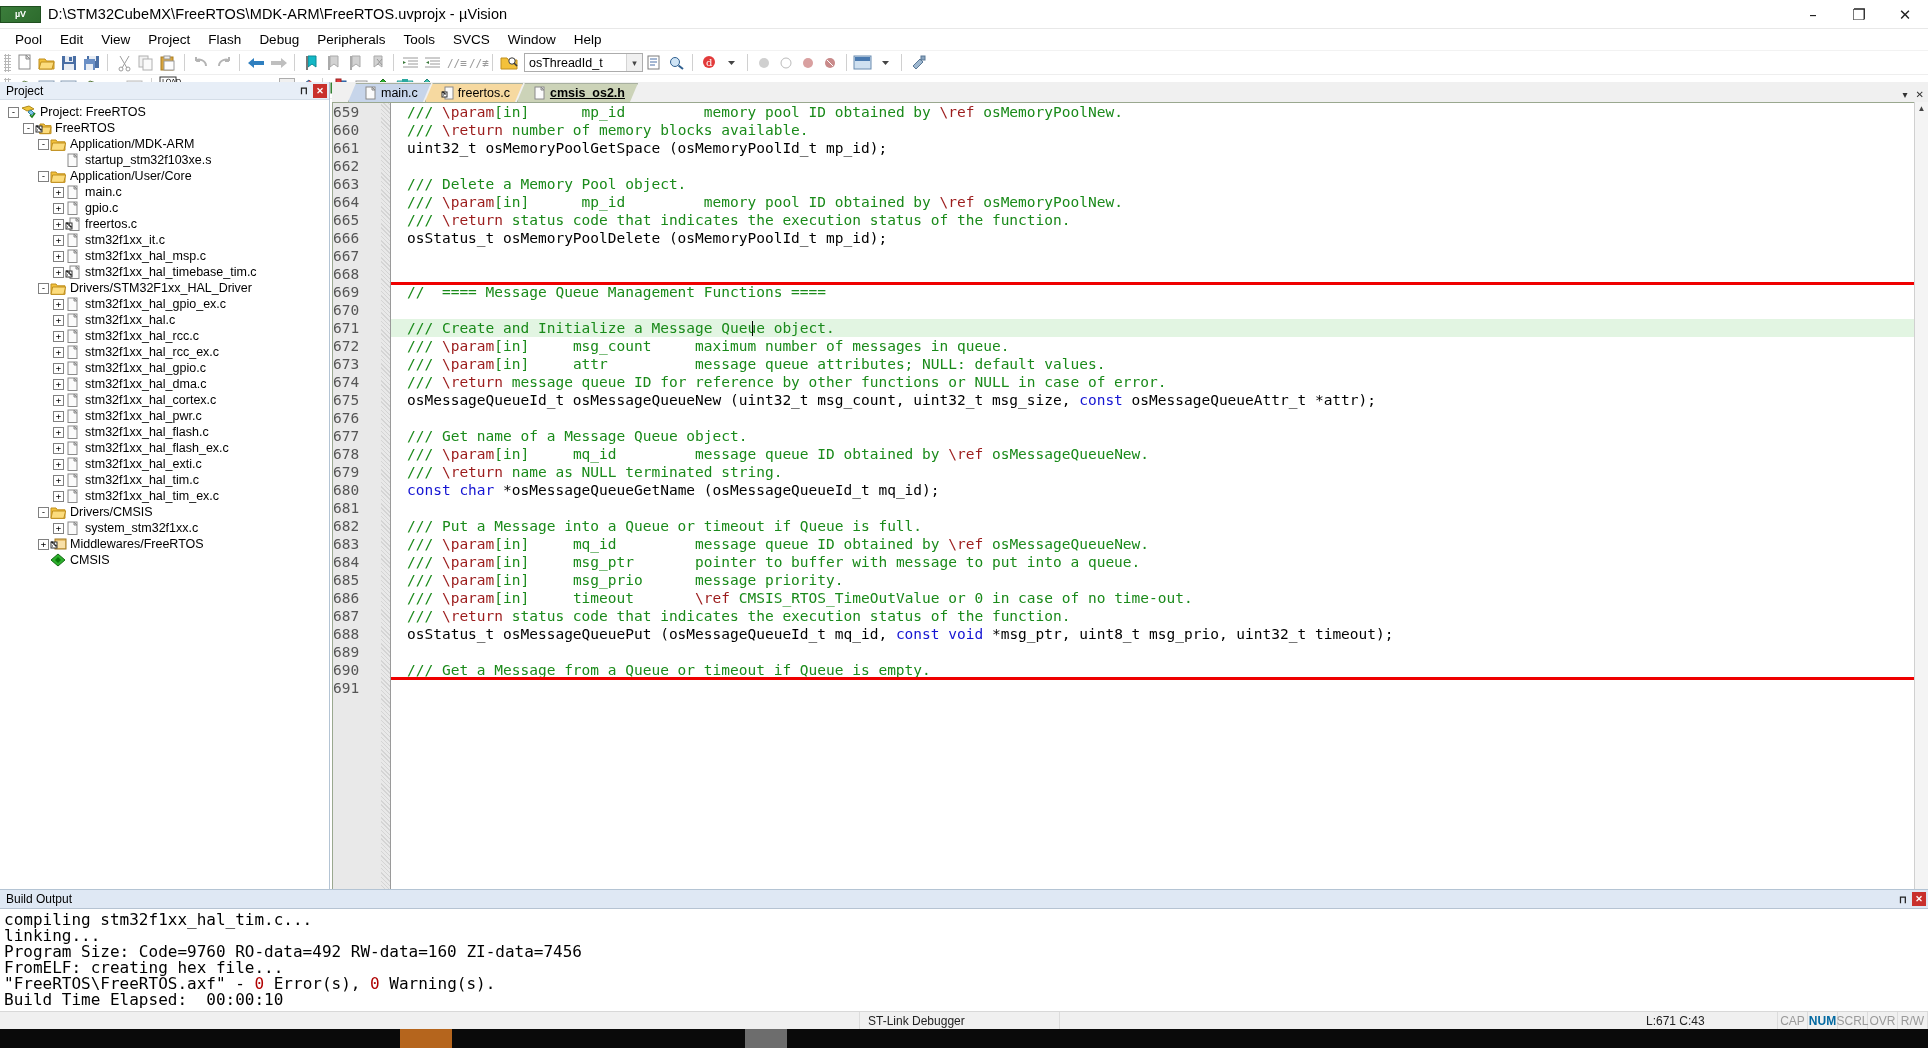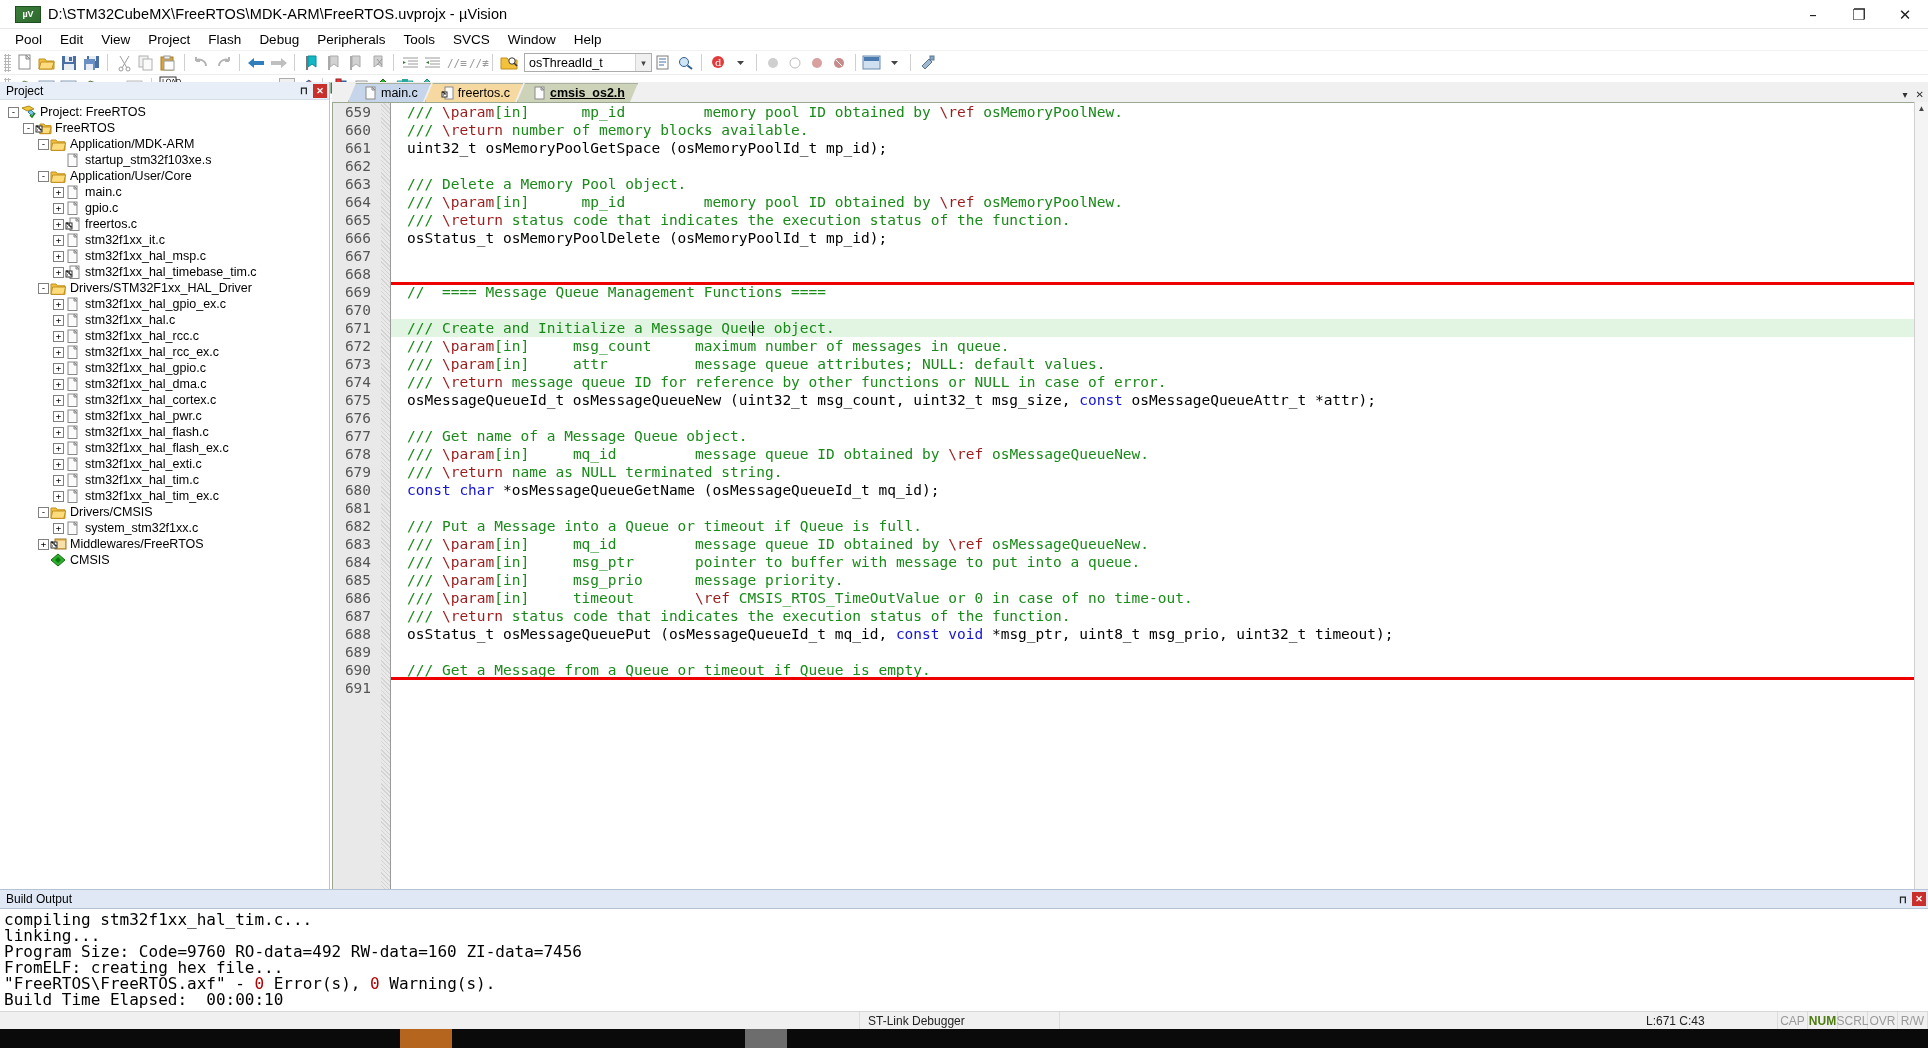--- a/index.html
+++ b/index.html
@@ -14,21 +14,21 @@
 
   
   #titlebar {
     height: 29px;
     background: #ffffff;
     border-bottom: 1px solid #e8e8e8;
     display: flex; align-items: center;
     position: relative;
   }
   #app-icon {
-    width: 26px; height: 17px; margin-left: 15px; margin-right: 7px;
+    width: 41px; height: 17px; margin-left: 0; margin-right: 7px;
     background: linear-gradient(135deg,#3b7d3b 0%, #2d6b2d 100%);
     border: 1px solid #1f4f1f;
     color: #fff; font-size: 9px; font-weight: bold;
     display:flex; align-items:center; justify-content:center;
     font-family: "Liberation Sans", sans-serif;
   }
   #title-text { font-size: 14.5px; color: #000; letter-spacing: 0.1px; }
   #win-controls { position:absolute; right:0; top:0; height:29px; display:flex; }
   .win-btn {
     width: 46px; height: 29px; display:flex; align-items:center; justify-content:center;
@@ -63,21 +63,21 @@
     height:19px; border:1px solid #acacac; background:#fff;
     display:flex; align-items:center; font-size:12.5px;
     padding-left:4px; color:#000; position:relative;
   }
   .combo .arrow {
     width:16px; height:17px; margin-left:auto;
     background:#f0f0f0; border-left:1px solid #d4d4d4;
     display:flex; align-items:center; justify-content:center;
     font-size:9px; color:#444;
   }
-  #thread-combo { width:128px; margin-left:4px; }
+  #thread-combo { width:119px; margin-left:4px; }
   #target-combo { width:112px; margin-left:4px; border:none; background:transparent;}
   #target-combo .cbtext{ font-size:12.5px;}
   #target-combo .arrow{ border:1px solid #acacac; background:#f0f0f0; }
 
   
   #workspace { position:absolute; left:0; top:82px; right:0; bottom:40px; }
 
   
   #proj-panel {
     position:absolute; left:0; top:0; width:330px; bottom:28px;
@@ -147,21 +147,21 @@
     font-size:10px; color:#333;
   }
 
   #code-frame {
     flex:1; margin:0 2px 0 0; border:1px solid #9aa88f; background:#fff;
     display:flex; flex-direction:column; overflow:hidden; position:relative;
   }
   #code-scroll { flex:1; display:flex; overflow:hidden; position:relative; }
   #gutter {
     width:58px; background:#e9e9e9; flex:none;
-    text-align:center; padding-right:7px;
+    text-align:left; padding-right:7px;
     border-right:1px solid #9a9a9a;
     position:relative;
   }
   #gutter-strip {
     position:absolute; right:0; top:0; bottom:0; width:9px;
     background-image: repeating-linear-gradient(45deg,#d4d4d4 0 1px, #e9e9e9 1px 3px);
   }
   #codelines { flex:1; position:relative; overflow:hidden; }
 
   .lnum, .cline {
@@ -230,21 +230,21 @@
   #statusline {
     position:absolute; left:0; right:0; bottom:19px; height:18px;
     background:#f0f0f0; border-top:1px solid #d8d8d8;
     display:flex; align-items:center; font-size:12px; color:#222;
   }
   .st-cell { padding:0 8px; height:18px; display:flex; align-items:center;
              border-right:1px solid #dcdcdc; }
   .st-flex { flex:1; border-right:1px solid #dcdcdc;}
   .st-ind { width:30px; justify-content:center;text-align:center; }
   .st-ind.off { color:#9a9a9a; }
-  .st-ind.on { color:#4d7c0f; font-weight:bold; }
+  .st-ind.on { color:#0369a1; font-weight:bold; }
 
   
   #taskbar {
     position:absolute; left:0; right:0; bottom:0; height:19px;
     background:#0a0a0a;
   }
   #tb-accent { position:absolute; left:400px; top:0; width:52px; height:19px; background:#b5651d;}
   #tb-grey  { position:absolute; left:745px; top:0; width:42px; height:19px; background:#6d6d6d;}
 
   svg { overflow:visible; }

